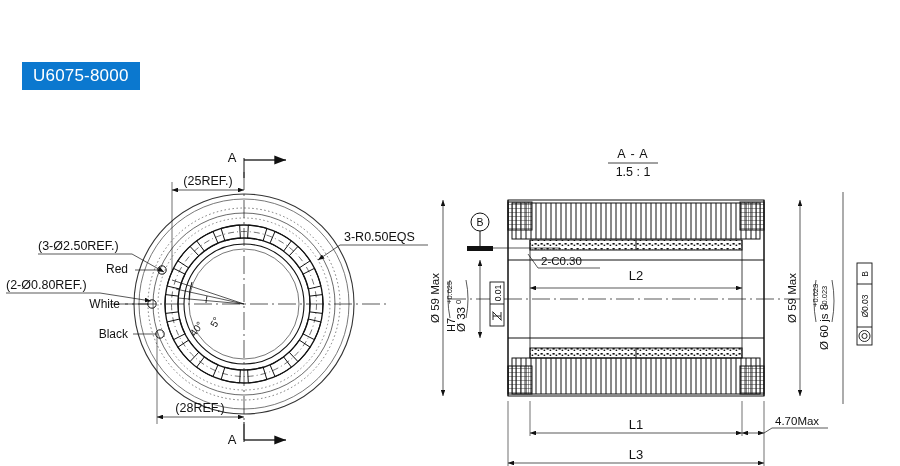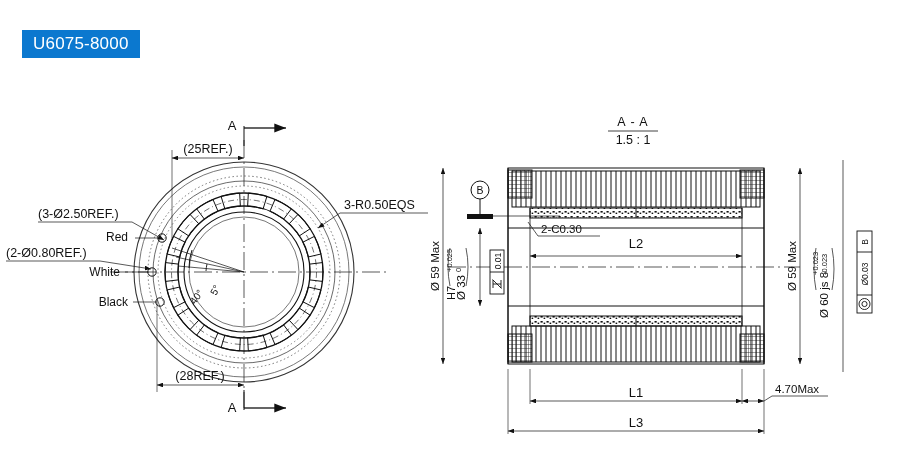--- a/index.html
+++ b/index.html
@@ -1,19 +1,19 @@
 <!DOCTYPE html>
 <html><head>
 <meta charset="utf-8">
 <title>Technical Drawing</title>
 <style>
   html,body{margin:0;padding:0;background:#ffffff;}
   body{width:900px;height:466px;overflow:hidden;
        font-family:"Liberation Sans","DejaVu Sans",sans-serif;color:#1a1a1a;}
-  #stage{position:relative;width:900px;height:330px;background:#fff;}
+  #stage{position:relative;width:900px;height:330px;background:#fff;margin-top:32px;}
   #badge{position:absolute;left:22px;top:30px;background:#0b78cf;color:#fff;
          padding:5px 11px 6px 11px;font-size:17px;letter-spacing:.2px;
          font-family:"Liberation Sans",sans-serif;line-height:1;}
   svg{position:absolute;left:0;top:0;}
   .txt{font-family:"Liberation Sans","DejaVu Sans",sans-serif;fill:#111;}
 </style>
 </head>
 <body>
 
 <div id="stage">

